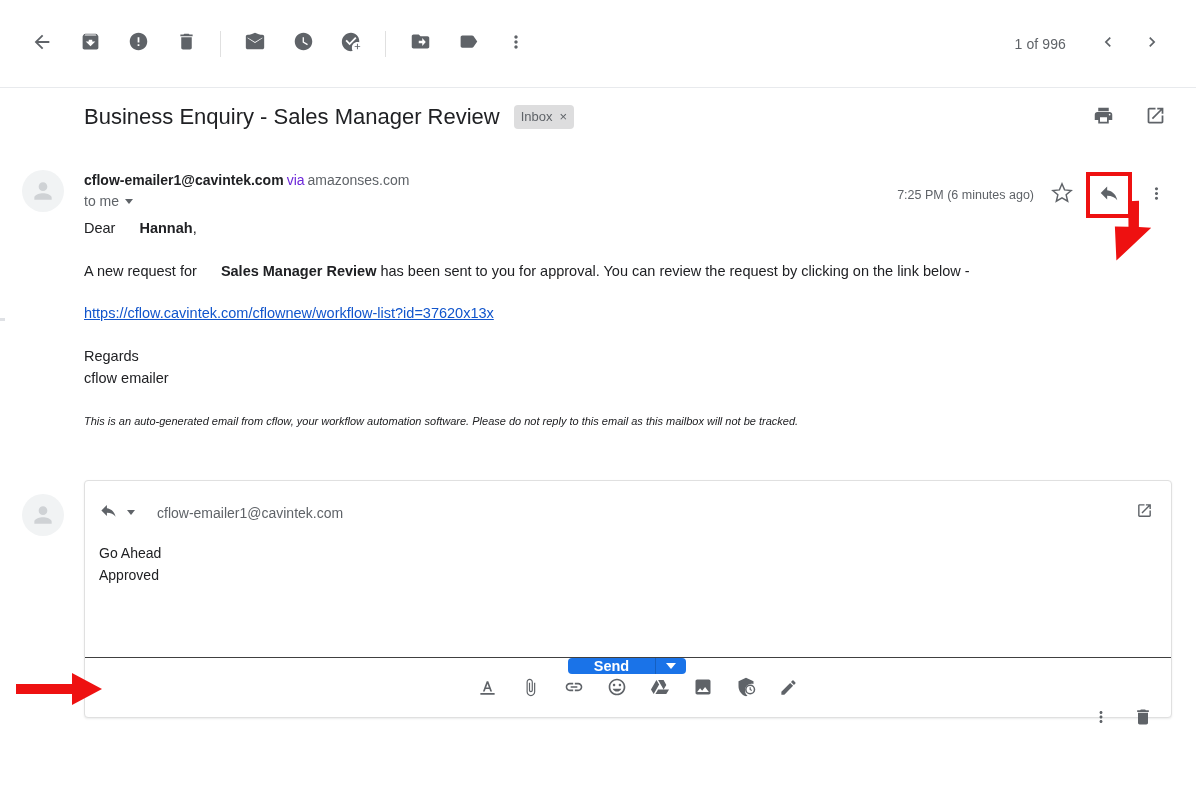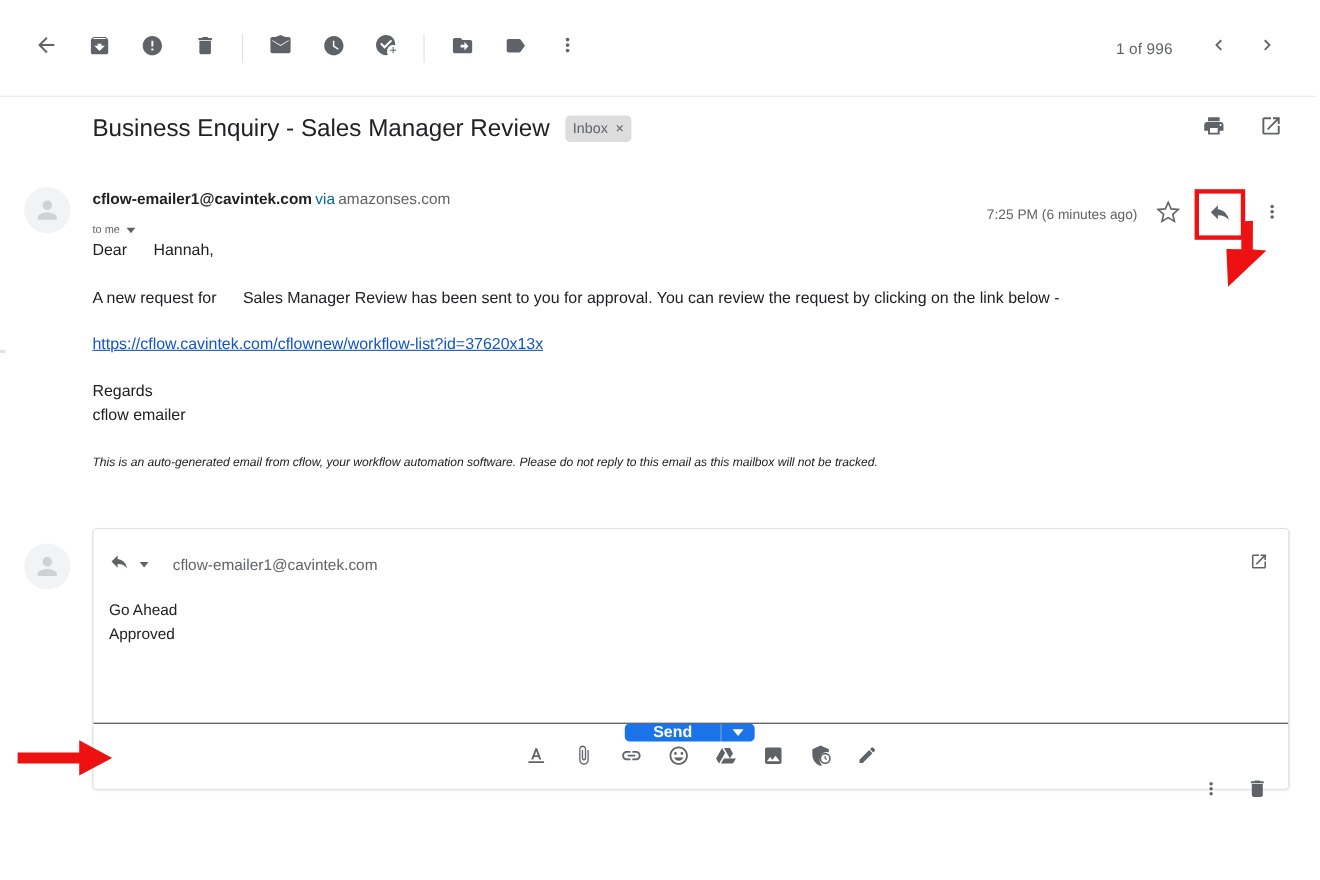--- a/index.html
+++ b/index.html
@@ -74,24 +74,24 @@
   .avatar {
     width: 42px; height: 42px; border-radius: 50%;
     background: #f1f3f4; flex: 0 0 42px;
     display: flex; align-items: center; justify-content: center;
     margin-top: 10px;
   }
   .avatar svg { fill: #cfd2d5; }
   .sender-block { margin-left: 20px; padding-top: 10px; }
   .sender-line { font-size: 14px; line-height: 20px; white-space: nowrap; }
   .sender-name { font-weight: bold; color: #202124; font-size: 14px; }
-  .via-word { color:#0369a1; margin: 0 3px; }
+  .via-word { color:#6d28d9; margin: 0 3px; }
   .via-domain { color:#5f6368; }
   .to-line {
-    font-size: 10px; color: #5f6368; margin-top: 14px;
+    font-size: 14px; color: #5f6368; margin-top: 3px;
     display: flex; align-items: center; cursor: pointer;
   }
   .caret-down {
     display:inline-block; margin-left:6px;
     border-left:4px solid transparent; border-right:4px solid transparent;
     border-top:5px solid #5f6368;
   }
   .msg-meta { margin-left: auto; display: flex; align-items: center; padding-top: 12px; }
   .timestamp { font-size: 12.5px; color: #5f6368; white-space: nowrap; margin-right: 8px; }
   .meta-btn { width: 40px; height: 40px; display:flex; align-items:center; justify-content:center;
@@ -108,21 +108,21 @@
     background: #fff;
   }
 
   
   .msg-body {
     position: absolute; top: 218px; left: 84px; width: 1010px;
     font-size: 14.5px; color: #202124; line-height: 20px;
   }
   .msg-body p { margin: 0 0 22px 0; }
   .msg-body .p-first { margin-bottom: 23px; }
-  .bold { font-weight: normal; padding-left: 20px; }
+  .bold { font-weight: bold; padding-left: 20px; }
   .body-link { color: #1155cc; text-decoration: underline; word-break: break-all; cursor:pointer;}
   .regards { margin: 0; line-height: 22px; }
   .disclaimer { font-style: italic; font-size: 11px; color: #202124; margin-top: 24px; }
 
   
   .compose-wrap { position: absolute; top: 480px; left: 22px; width: 1150px; display:flex; }
   .compose-avatar {
     width: 42px; height: 42px; border-radius: 50%;
     background: #f1f3f4; flex: 0 0 42px;
     display:flex; align-items:center; justify-content:center;

